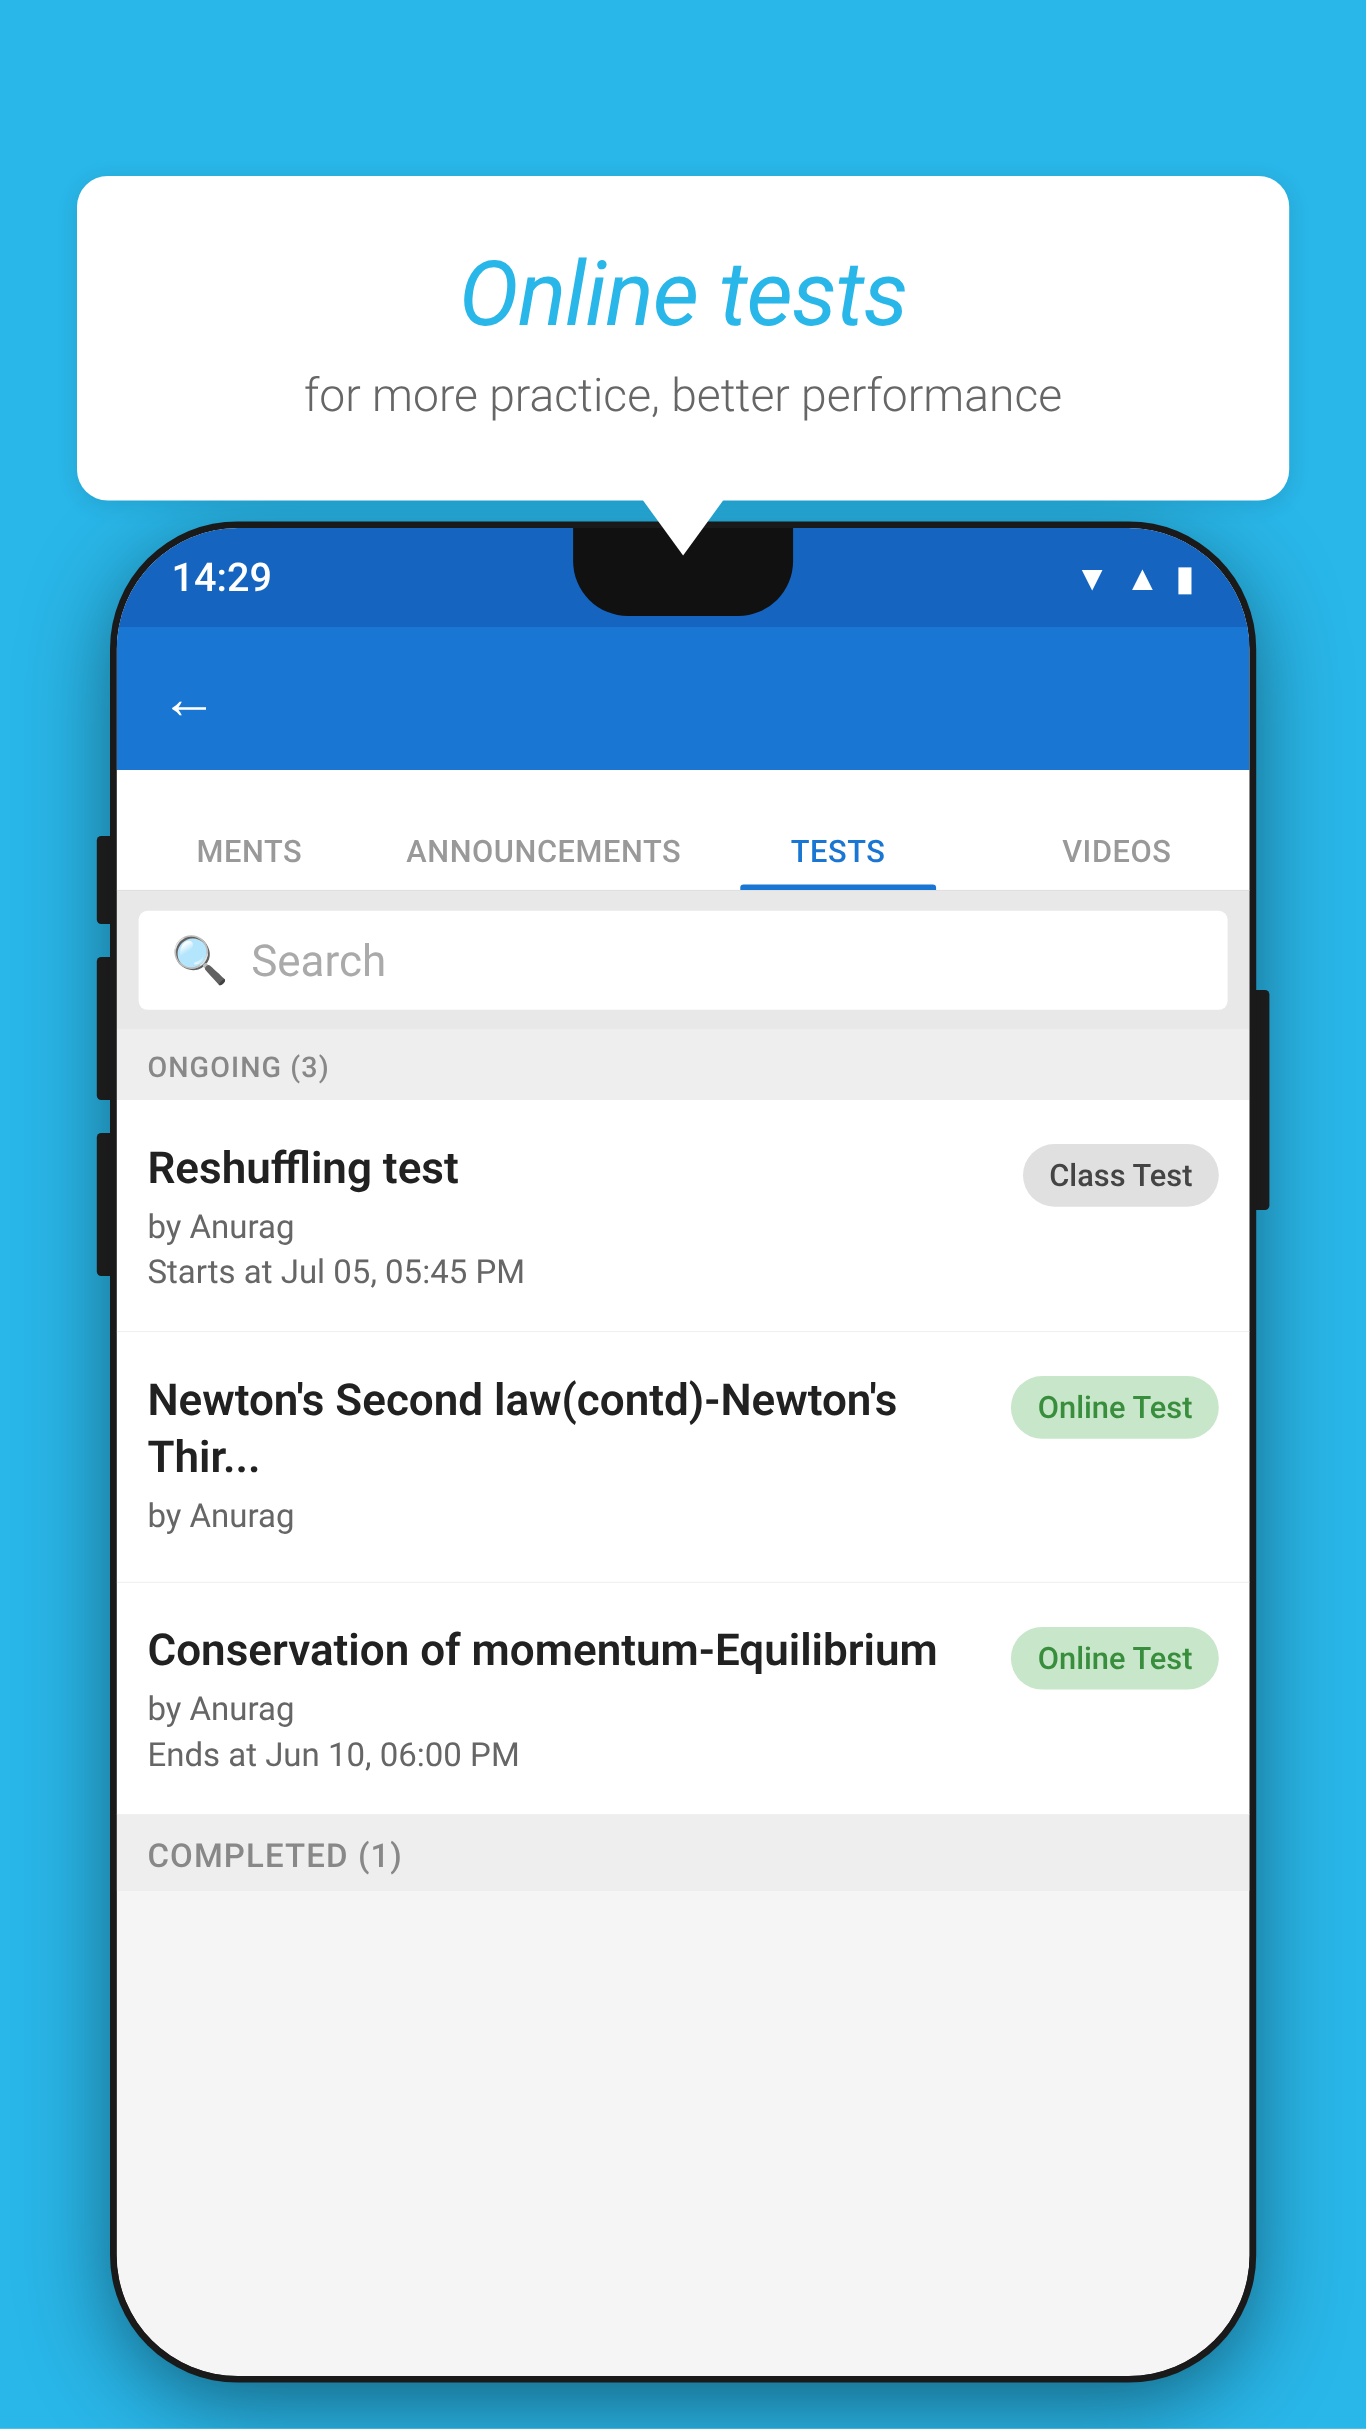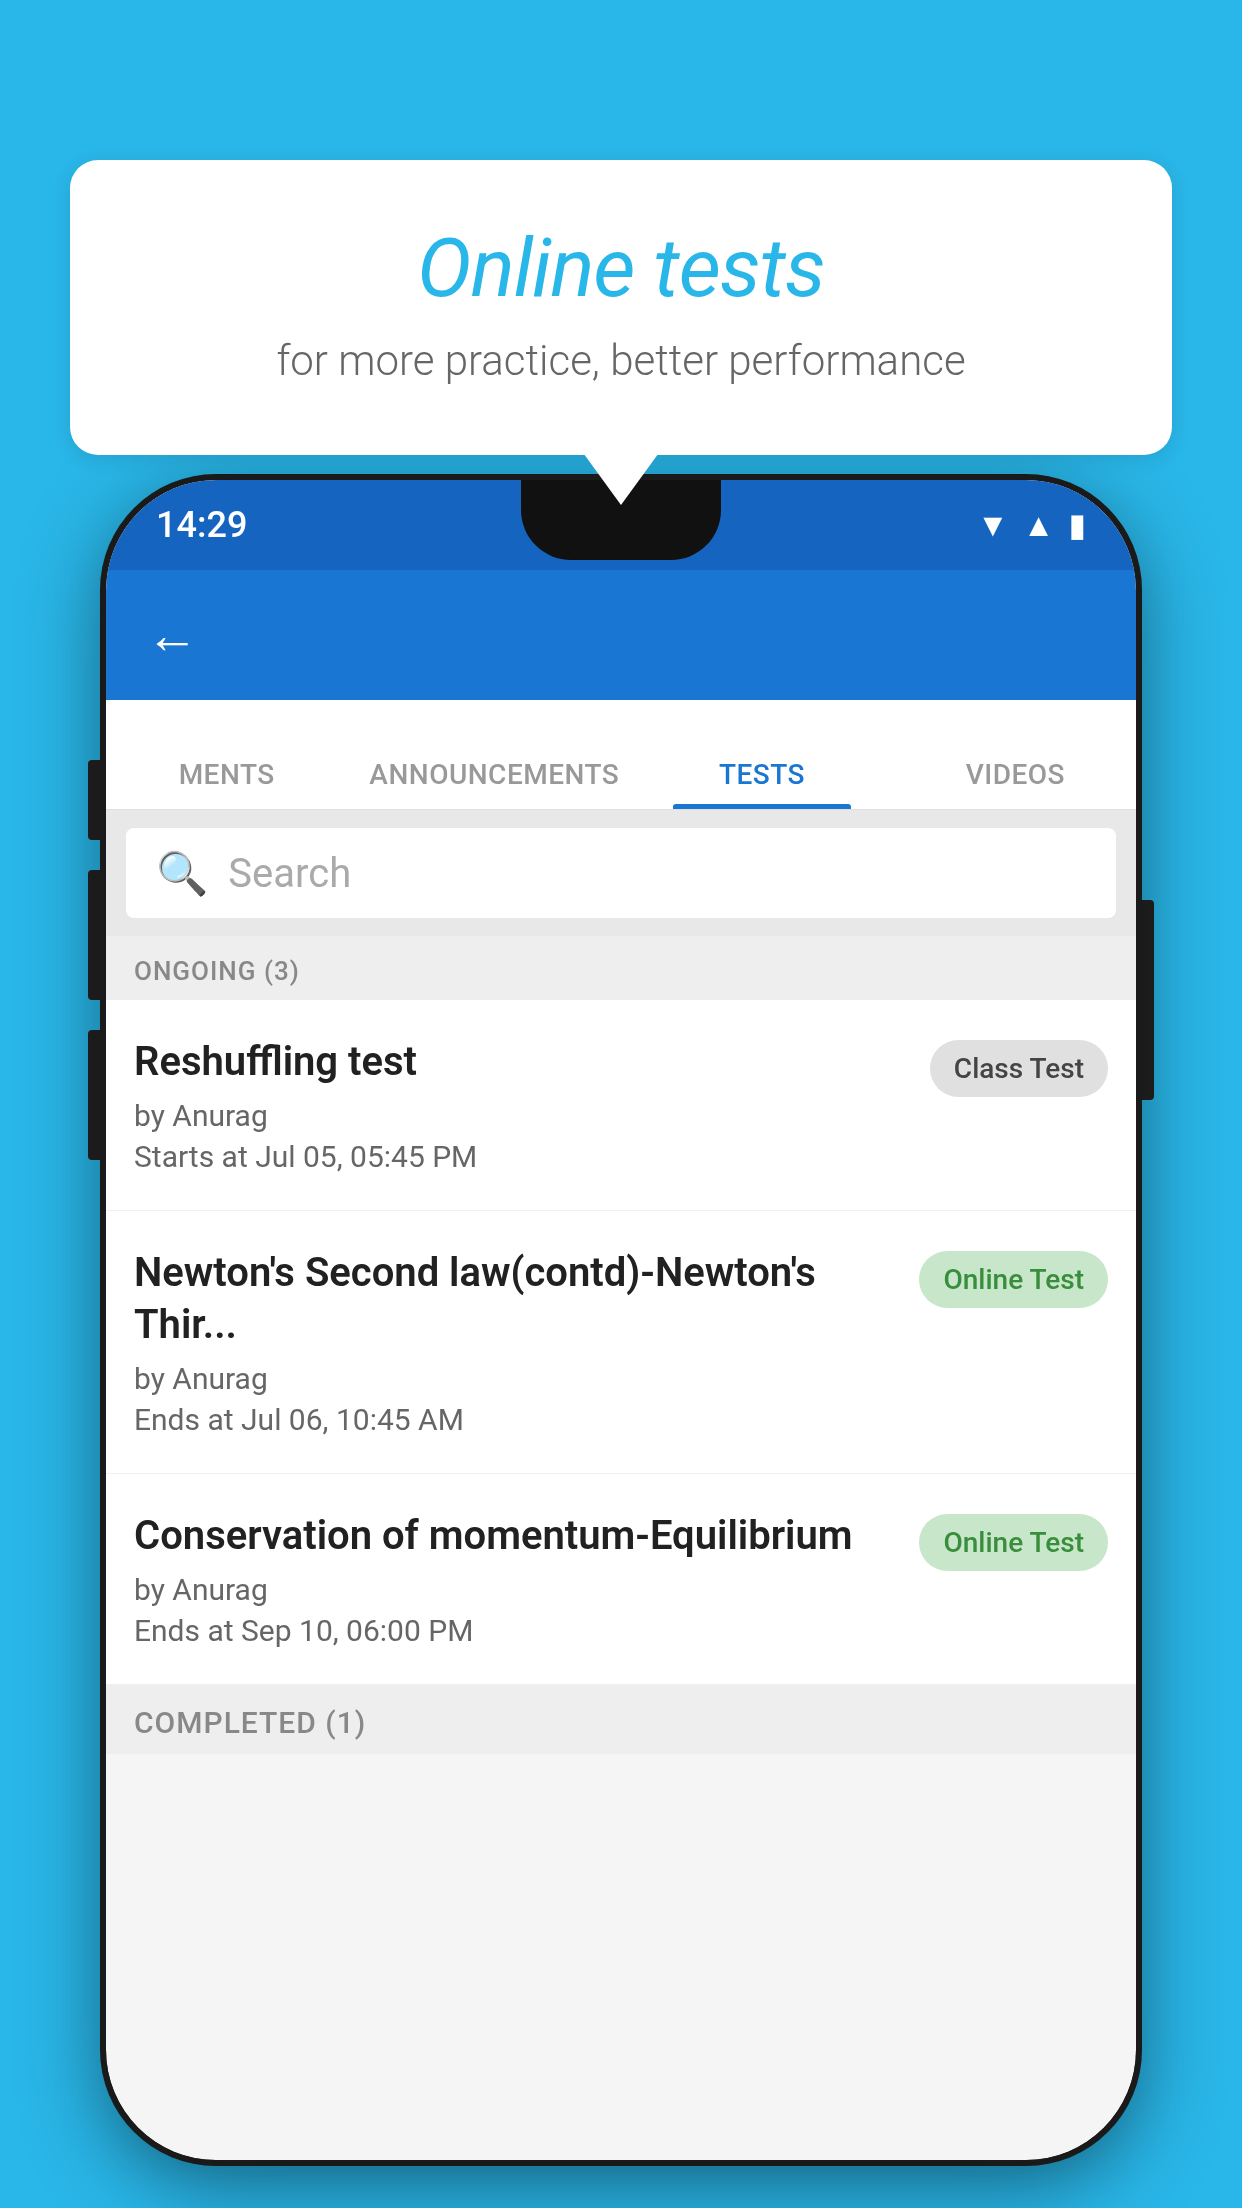--- a/index.html
+++ b/index.html
@@ -407,30 +407,29 @@
             <div class="test-by">by Anurag</div>
             <div class="test-time">Starts at  Jul 05, 05:45 PM</div>
           </div>
           <div class="test-badge badge-class">Class Test</div>
         </div>
 
         <div class="test-item">
           <div class="test-info">
             <div class="test-name">Newton's Second law(contd)-Newton's Thir...</div>
             <div class="test-by">by Anurag</div>
-            <div class="test-time">Ends at  Jul 06, 10:45 AM</div>
           </div>
           <div class="test-badge badge-online">Online Test</div>
         </div>
 
         <div class="test-item">
           <div class="test-info">
             <div class="test-name">Conservation of momentum-Equilibrium</div>
             <div class="test-by">by Anurag</div>
-            <div class="test-time">Ends at  Sep 10, 06:00 PM</div>
+            <div class="test-time">Ends at  Jun 10, 06:00 PM</div>
           </div>
           <div class="test-badge badge-online">Online Test</div>
         </div>
 
       </div>
 
       <div class="completed-section">
         <span class="completed-label">COMPLETED (1)</span>
       </div>
 

